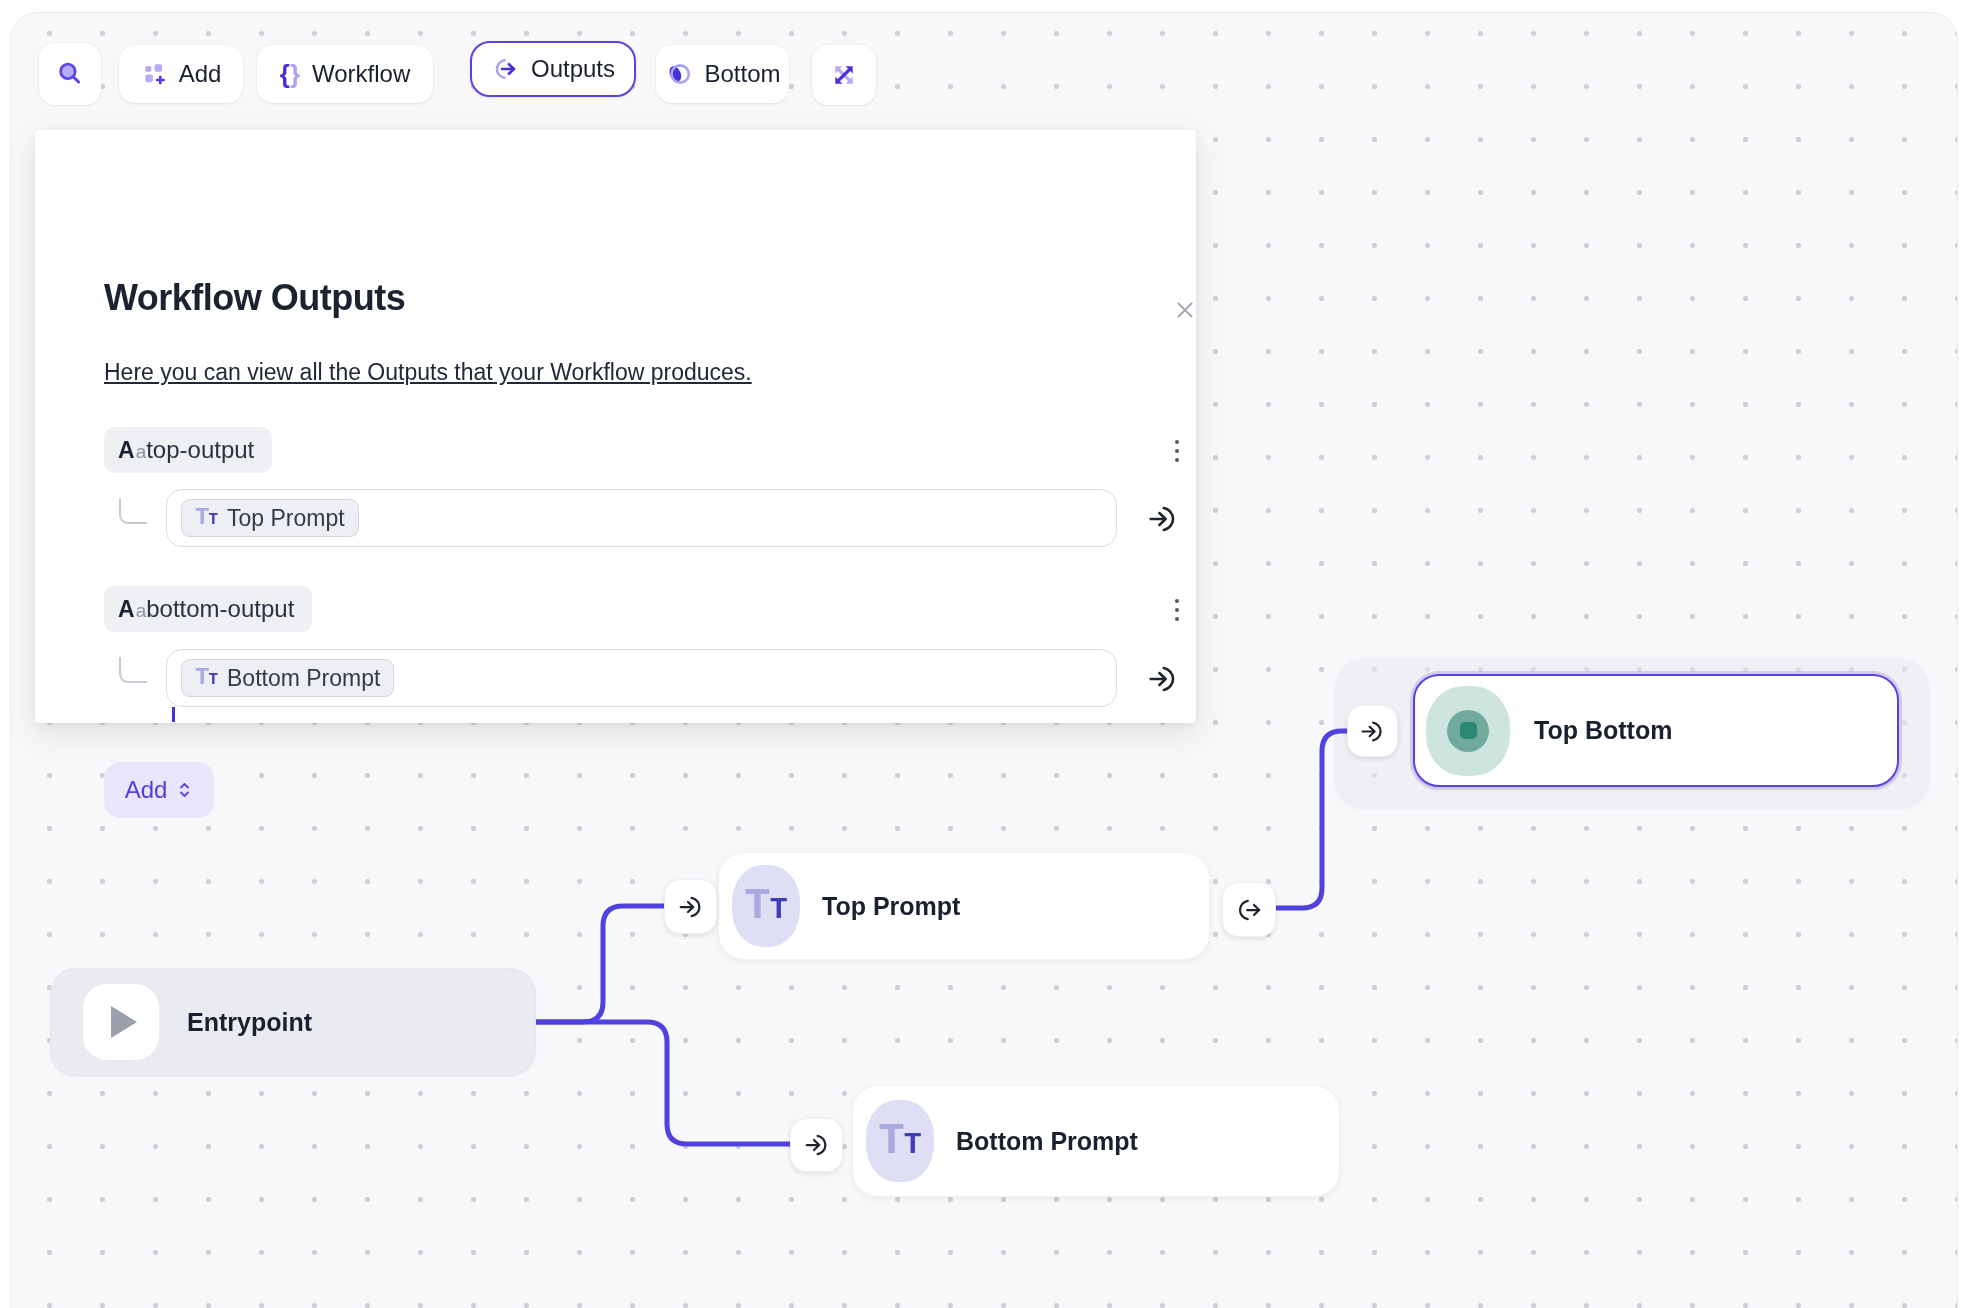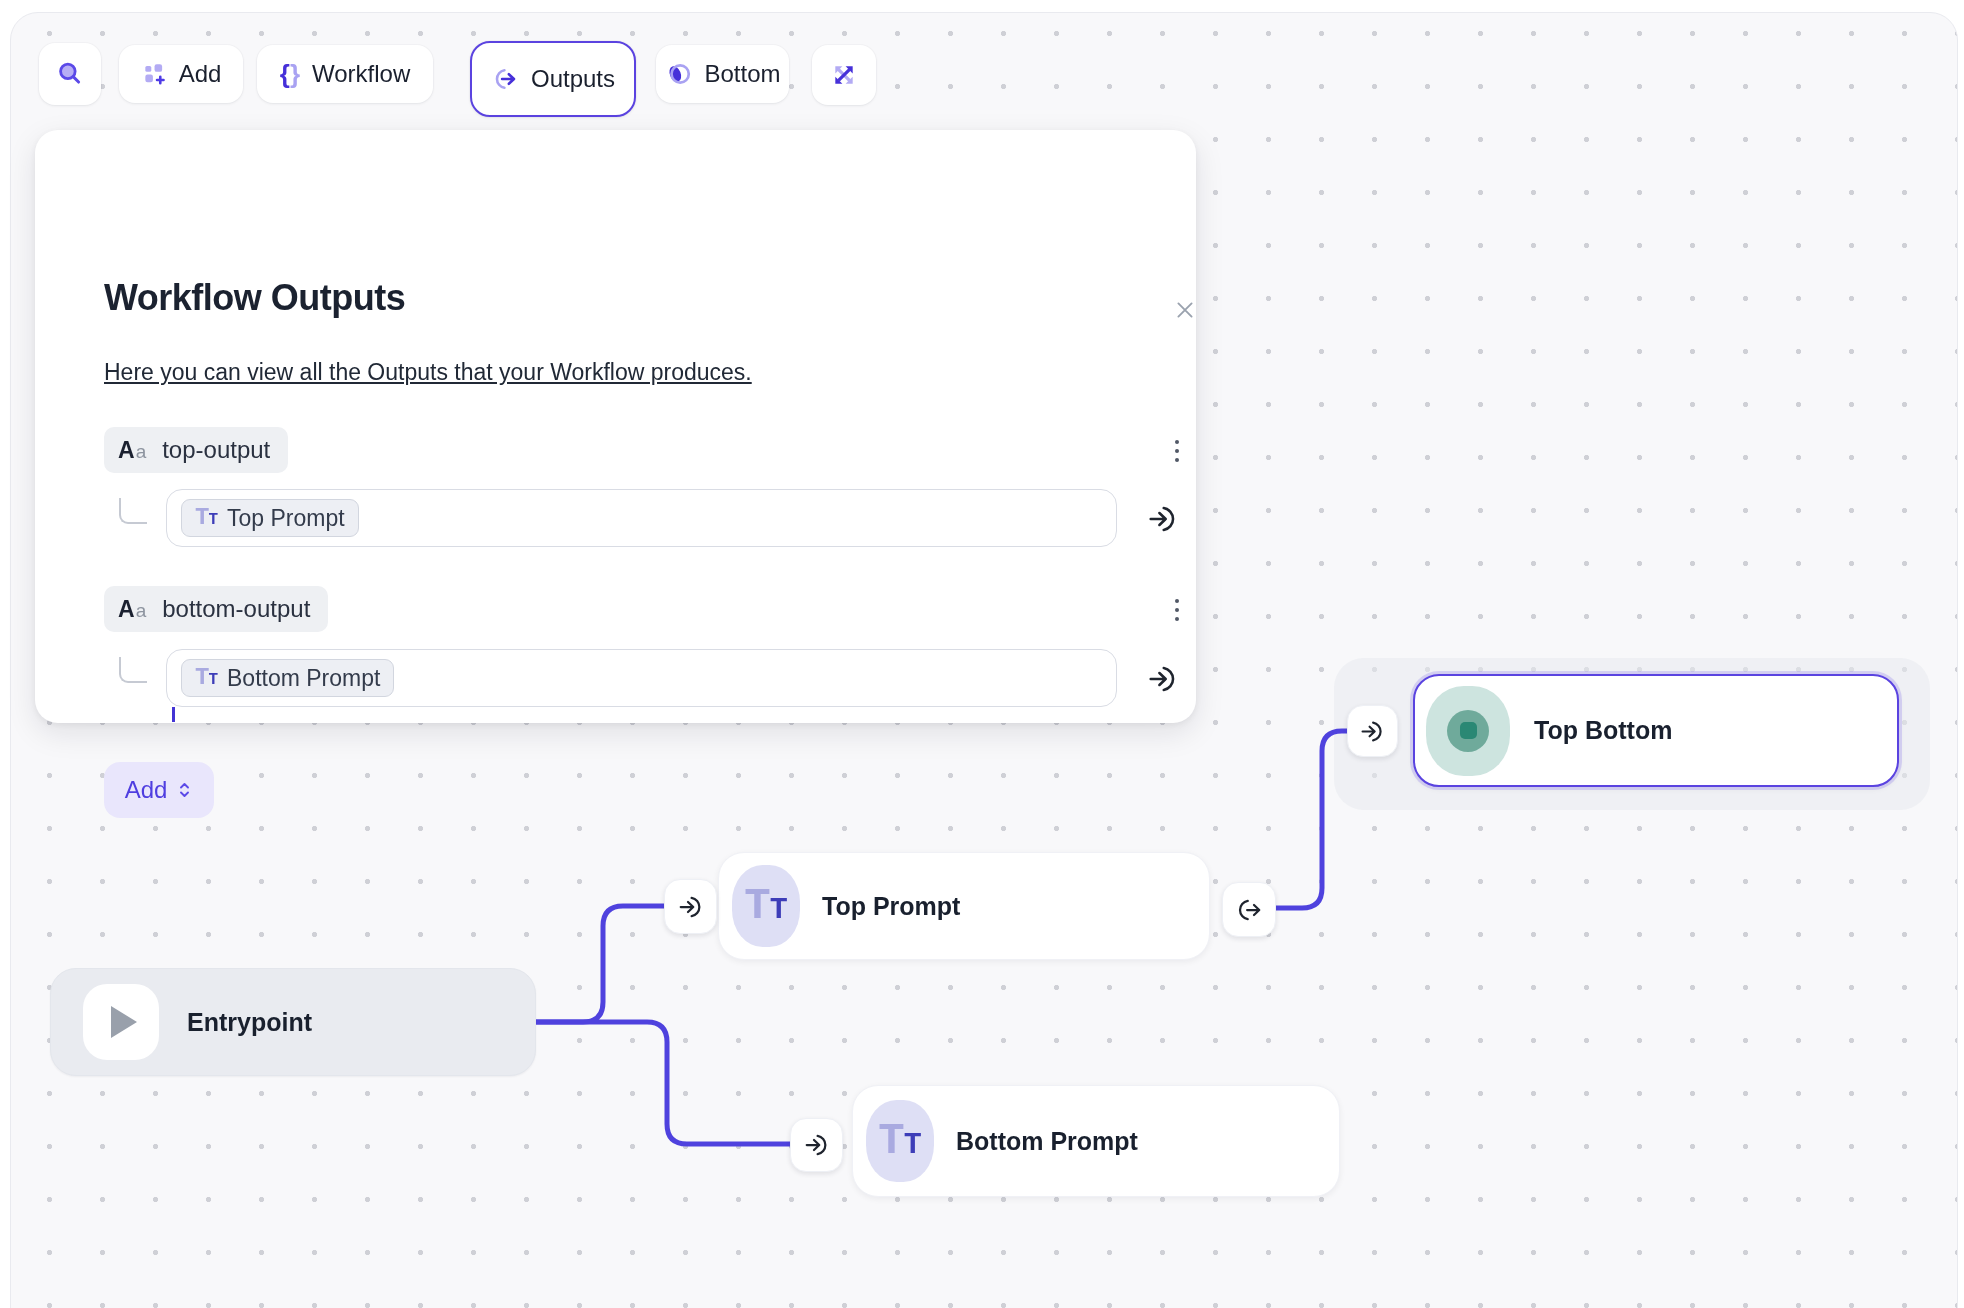--- a/index.html
+++ b/index.html
@@ -20,30 +20,30 @@
     position:absolute; display:flex; align-items:center; justify-content:center;
     gap:12px; background:#ffffff; border-radius:16px;
     box-shadow:0 1px 3px rgba(16,24,40,.07), 0 0 0 1px rgba(16,24,40,.02);
     font-size:24px; font-weight:500; color:#1a202e; cursor:pointer;
   }
   .tb-btn.selected { border:2px solid #5b43e0; border-radius:20px; }
 
   
   #panel {
     position:absolute; left:35px; top:130px; width:1161px; height:593px;
-    background:#ffffff; border-radius:23px;
+    background:#ffffff; border-radius:4px;
     box-shadow:0 10px 30px rgba(16,24,40,.10), 0 2px 6px rgba(16,24,40,.06);
   }
   .panel-title { position:absolute; left:69px; top:147px; font-size:36px;
                  font-weight:700; color:#1b2230; letter-spacing:-0.5px; }
   .panel-sub   { position:absolute; left:69px; top:229px; font-size:23px; color:#212936;text-decoration:underline; }
 
   .out-chip {
     position:absolute; left:69px; height:46px; display:inline-flex; align-items:center;
-    gap:16px; padding:0 18px 0 14px; background:#eef0f3; border-radius:10px;
+    gap:0; padding:0 18px 0 14px; background:#eef0f3; border-radius:10px;
     font-size:24px; color:#2a3140;
   }
   .aa-icon { font-family:"Liberation Sans",sans-serif; line-height:1; }
   .aa-icon b    { font-size:23px; color:#1b2130; font-weight:700; }
   .aa-icon span { font-size:19px; color:#8d949f; margin-left:1px; }
 
   .kebab { position:absolute; left:1124px; width:36px; height:46px; display:flex;
            flex-direction:column; align-items:center; justify-content:center; gap:5px; cursor:pointer; }
   .kebab i { width:4px; height:4px; border-radius:50%; background:#515866; }
 
@@ -139,21 +139,21 @@
   <span>Add</span>
 </div>
 
 <div class="tb-btn" style="left:257px;top:45px;width:176px;height:58px;">
   <span style="font-weight:700;font-size:26px;line-height:1;">
     <span style="color:#4630d9;">{</span><span style="color:#a9a2f2;">}</span>
   </span>
   <span>Workflow</span>
 </div>
 
-<div class="tb-btn selected" style="left:470px;top:41px;width:166px;height:76px;">
+<div class="tb-btn selected" style="left:470px;top:41px;width:166px;height:56px;">
   <svg width="28" height="28" viewBox="0 0 24 24" fill="none">
     <path d="M11.5 4.5 a7.6 7.6 0 0 0 0 15" stroke="#a9a2f2" stroke-width="2.2" stroke-linecap="round"></path>
     <path d="M9.5 12 h10 M15.3 7.9 L19.7 12 L15.3 16.1" stroke="#4630d9" stroke-width="2.2" stroke-linecap="round" stroke-linejoin="round"></path>
   </svg>
   <span>Outputs</span>
 </div>
 
 <div class="tb-btn" style="left:656px;top:45px;width:133px;height:58px;">
   <svg width="28" height="26" viewBox="0 0 26 24">
     <ellipse cx="10.5" cy="12" rx="5" ry="7.6" fill="#4630d9" transform="rotate(-22 10.5 12)"></ellipse>

